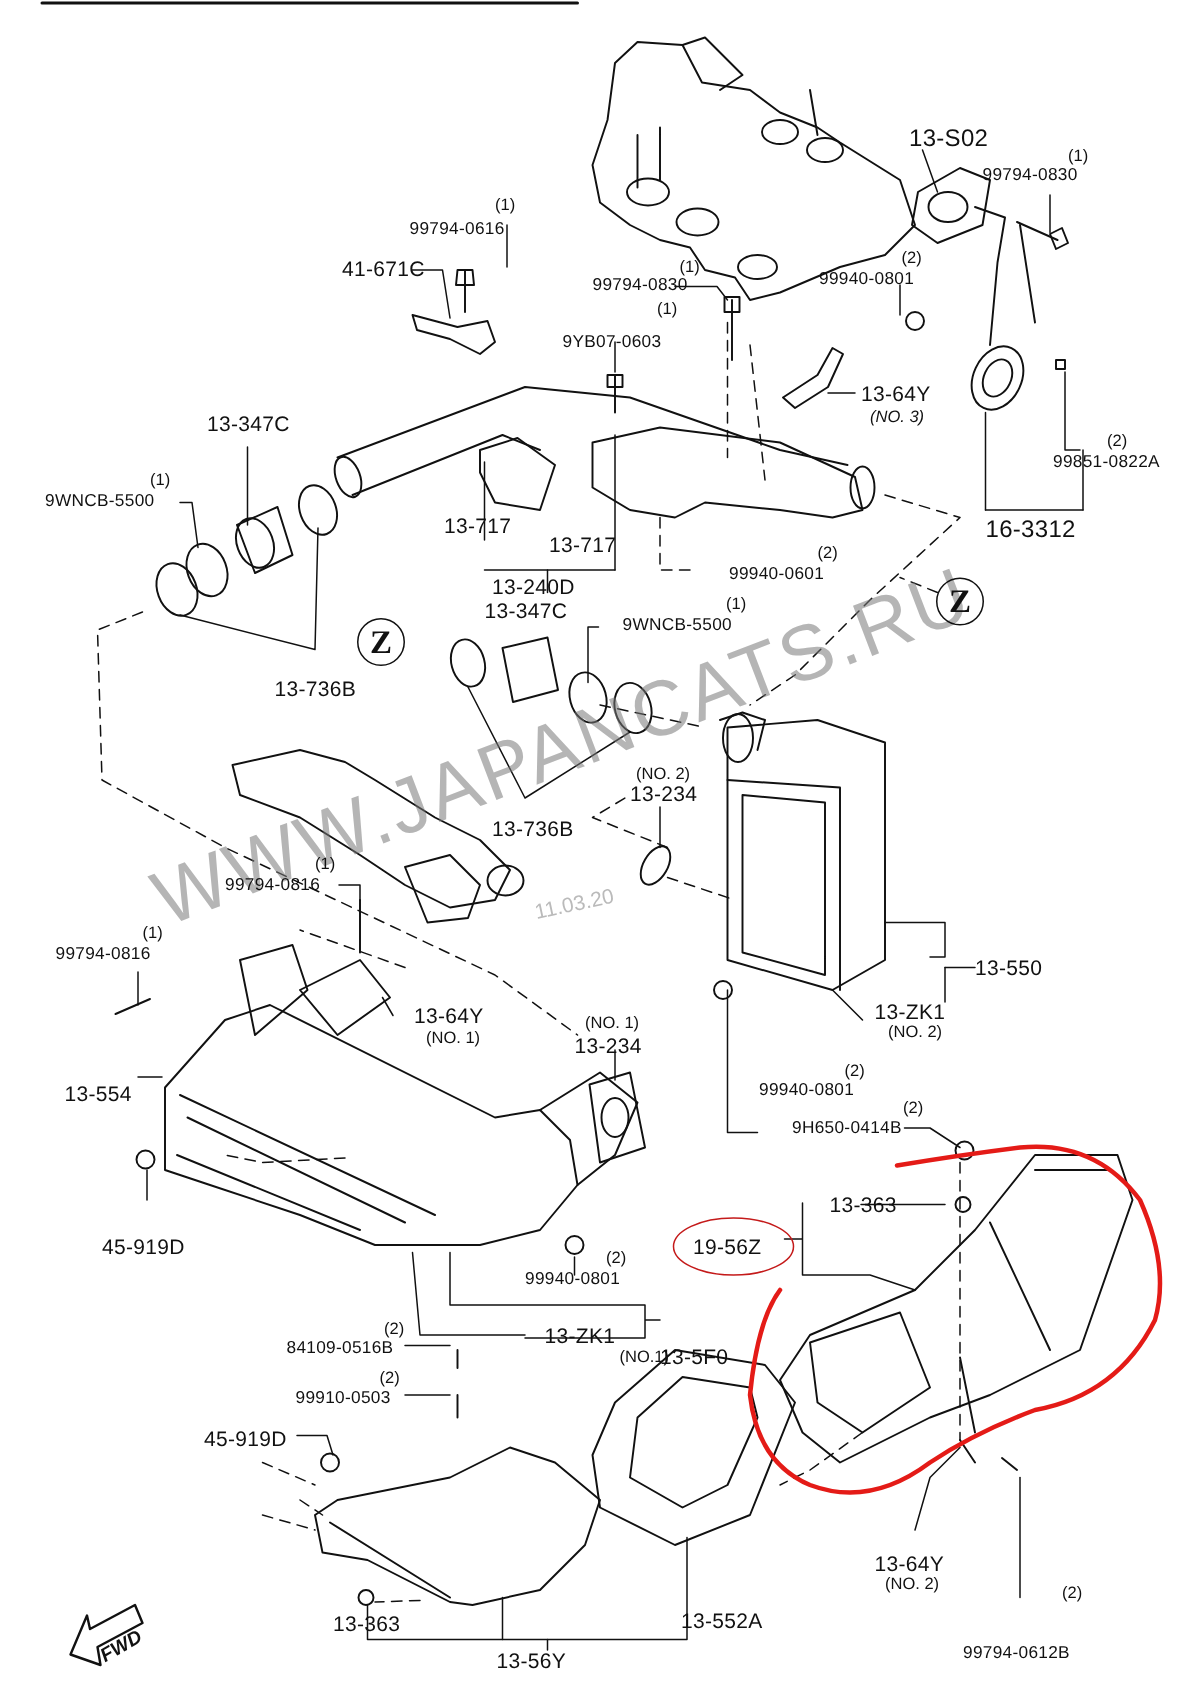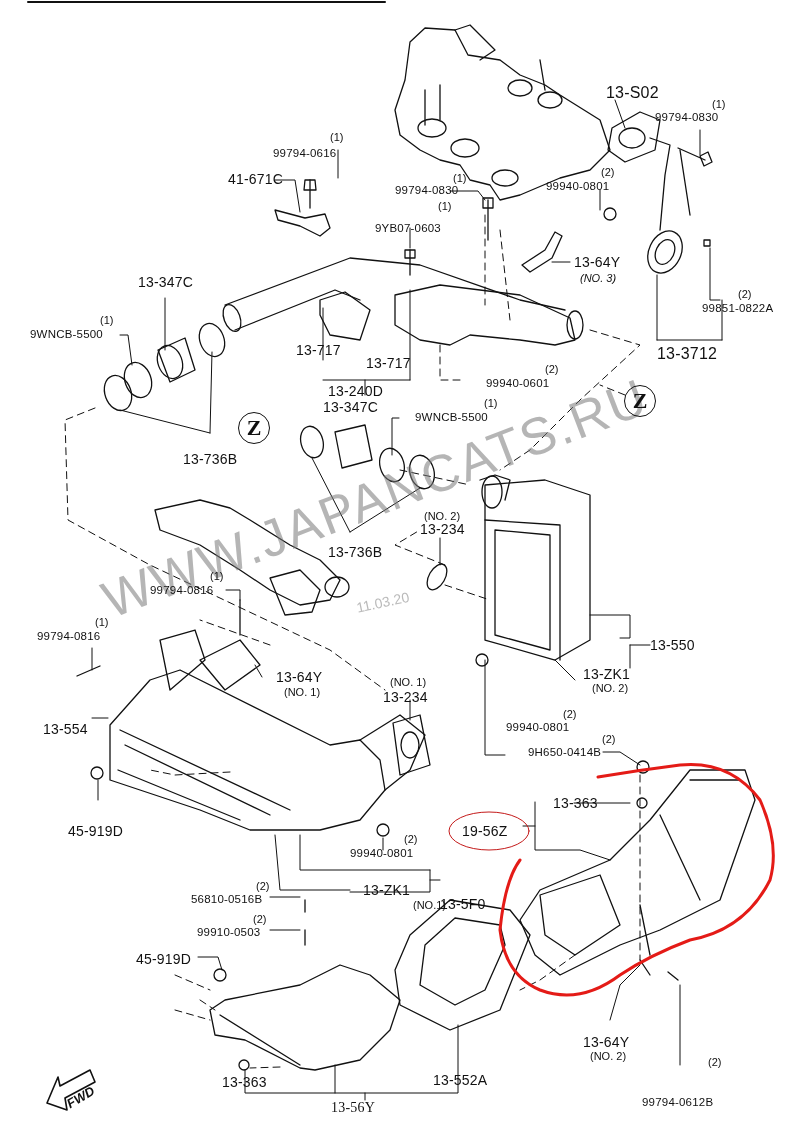--- a/index.html
+++ b/index.html
@@ -244,21 +244,21 @@
   <div class="lbl sm" style="left:546px;top:180px;">99940-0801</div>
 
   <div class="qty" style="left:438px;top:200px;">(1)</div>
   <div class="lbl sm" style="left:375px;top:222px;">9YB07-0603</div>
 
   <div class="lbl" style="left:574px;top:255px;">13-64Y</div>
   <div class="qty" style="left:580px;top:272px;font-style:italic;">(NO. 3)</div>
 
   <div class="qty" style="left:738px;top:288px;">(2)</div>
   <div class="lbl sm" style="left:672px;top:302px;margin-left:30px;">99851-0822A</div>
-  <div class="lbl big" style="left:657px;top:346px;">13-3712</div>
+  <div class="lbl big" style="left:657px;top:346px;">16-3312</div>
 
   <div class="lbl" style="left:138px;top:275px;">13-347C</div>
   <div class="qty" style="left:100px;top:314px;">(1)</div>
   <div class="lbl sm" style="left:30px;top:328px;">9WNCB-5500</div>
 
   <div class="lbl" style="left:296px;top:343px;">13-717</div>
   <div class="lbl" style="left:366px;top:356px;">13-717</div>
   <div class="lbl" style="left:328px;top:384px;">13-240D</div>
 
   <div class="qty" style="left:545px;top:363px;">(2)</div>
@@ -303,29 +303,29 @@
   <div class="lbl" style="left:462px;top:824px;">19-56Z</div>
 
   <div class="qty" style="left:404px;top:833px;">(2)</div>
   <div class="lbl sm" style="left:350px;top:847px;">99940-0801</div>
 
   <div class="lbl" style="left:440px;top:897px;">13-5F0</div>
   <div class="lbl" style="left:363px;top:883px;">13-ZK1</div>
   <div class="qty" style="left:370px;top:899px;margin-left:43px;">(NO.1)</div>
 
   <div class="qty" style="left:256px;top:880px;">(2)</div>
-  <div class="lbl sm" style="left:191px;top:893px;">56810-0516B</div>
+  <div class="lbl sm" style="left:191px;top:893px;">84109-0516B</div>
   <div class="qty" style="left:253px;top:913px;">(2)</div>
   <div class="lbl sm" style="left:197px;top:926px;">99910-0503</div>
 
   <div class="lbl" style="left:136px;top:952px;">45-919D</div>
 
   <div class="lbl" style="left:583px;top:1035px;">13-64Y</div>
   <div class="qty" style="left:590px;top:1050px;">(NO. 2)</div>
 
   <div class="qty" style="left:708px;top:1056px;">(2)</div>
   <div class="lbl sm" style="left:642px;top:1070px;margin-top:26px;">99794-0612B</div>
 
   <div class="lbl" style="left:222px;top:1075px;">13-363</div>
-  <div class="lbl" style="left:433px;top:1073px;">13-552A</div>
-  <div class="lbl" style="left:331px;top:1100px;font-family:Liberation Serif, serif;">13-56Y</div>
+  <div class="lbl" style="left:454px;top:1073px;">13-552A</div>
+  <div class="lbl" style="left:331px;top:1100px;">13-56Y</div>
 
 </div>
 
 </body></html>

